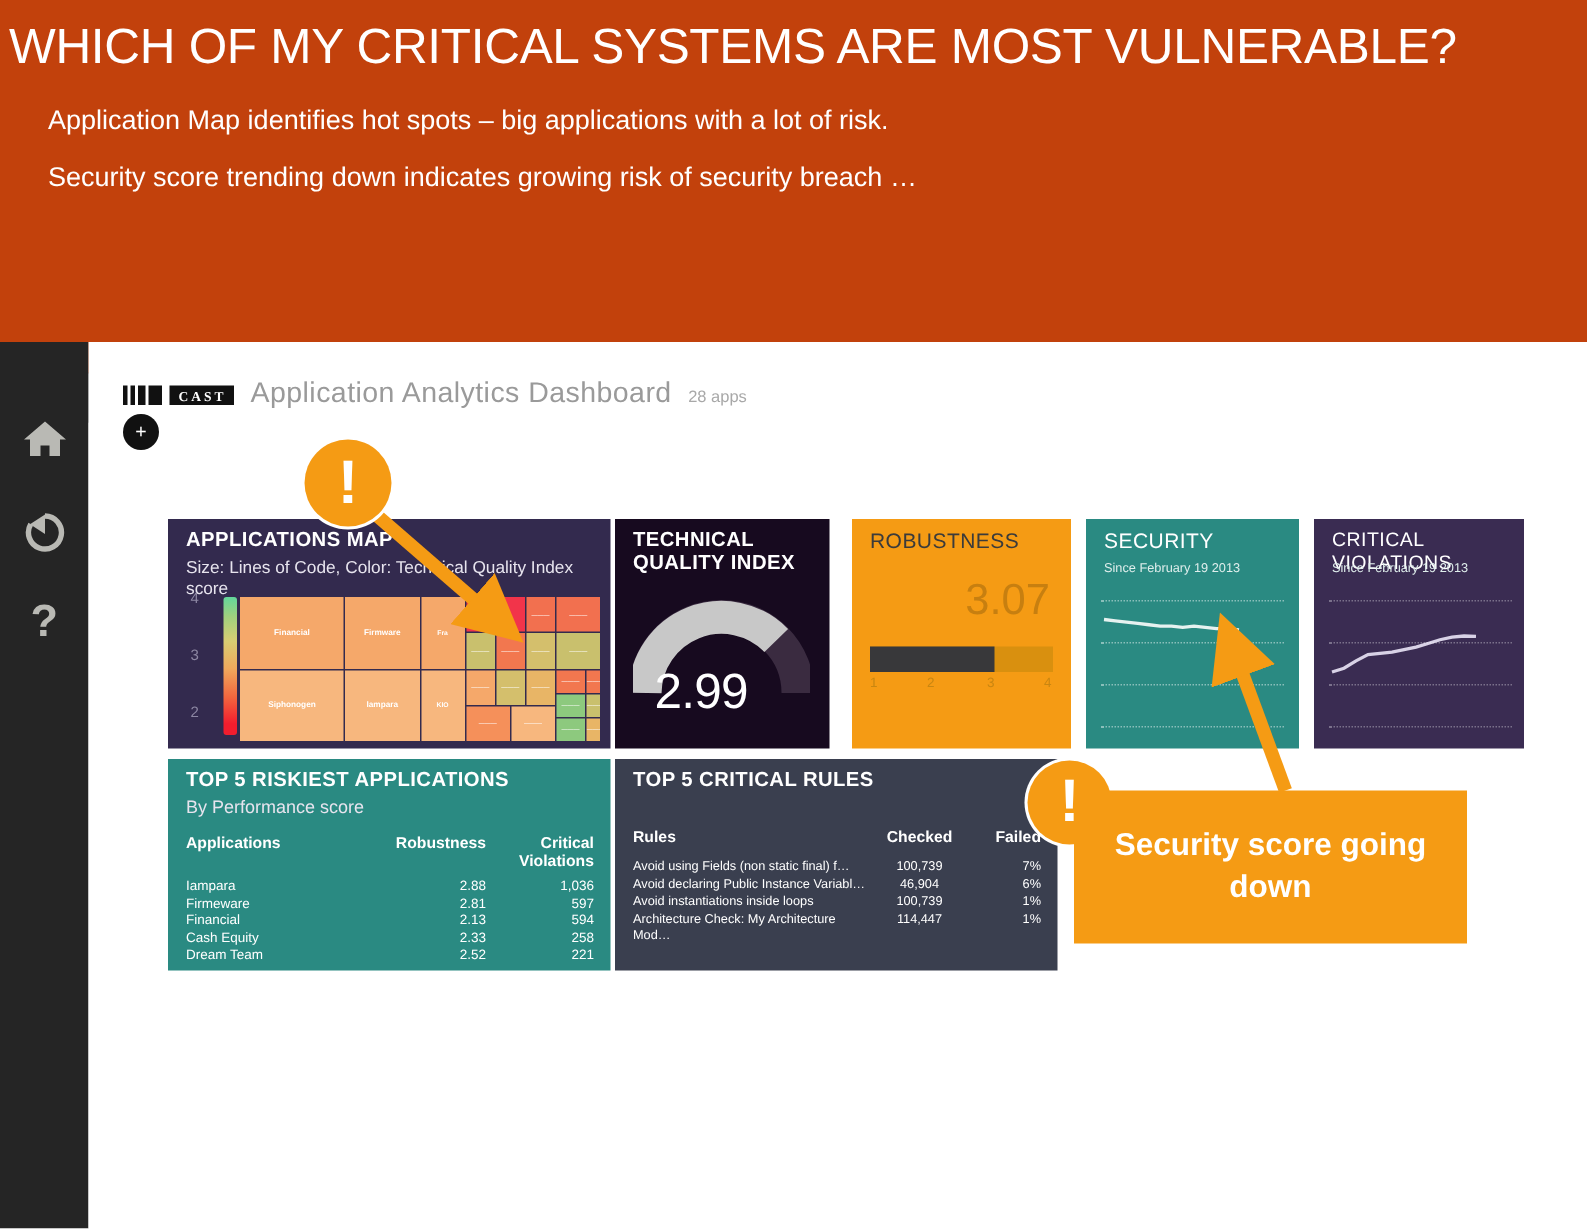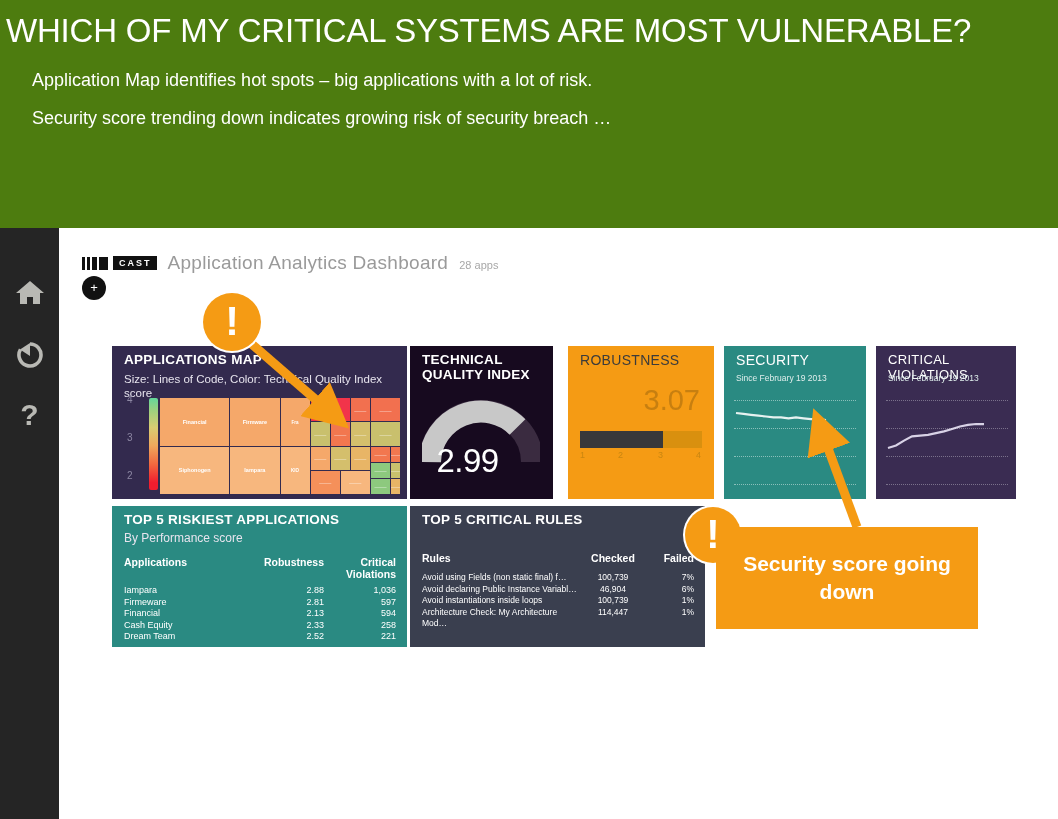--- a/index.html
+++ b/index.html
@@ -4,21 +4,21 @@
 <style>
   html,body{margin:0;padding:0;}
   body{
     width:1058px;height:819px;background:#ffffff;
     font-family:"Liberation Sans",sans-serif;overflow:hidden;position:relative;
   }
 
   
   .banner{
     position:absolute;left:0;top:0;width:1058px;height:249px;
-    background:#4d7c0f;color:#ffffff;
+    background:#c2410c;color:#ffffff;
   }
   .banner-title{
     position:absolute;left:6px;top:12px;
     font-size:33px;letter-spacing:-0.2px;white-space:nowrap;
     font-family:"Liberation Sans",sans-serif;font-weight:400;
   }
   .banner-line1{position:absolute;left:32px;top:70px;font-size:18px;}
   .banner-line2{position:absolute;left:32px;top:108px;font-size:18px;}
   .banner-line3{position:absolute;left:95px;top:148px;font-size:18px;font-style:italic;}
 
@@ -36,21 +36,21 @@
   .rail-pointer{
     position:absolute;left:59px;top:248px;width:0;height:0;
     border-top:17px solid transparent;border-bottom:17px solid transparent;
     border-left:13px solid #252525;
   }
 
   
   .dash{position:absolute;left:59px;top:228px;width:999px;height:591px;background:#ffffff;}
 
   .brand-row{position:absolute;left:23px;top:24px;display:flex;align-items:center;}
-  .cast-logo{display:flex;align-items:center;height:13px;}
+  .cast-logo{display:flex;height:13px;font-family:Liberation Serif, serif;}
   .cast-logo .bar{width:3px;height:13px;background:#111;margin-right:2px;}
   .cast-logo .bar.w2{width:5px;}
   .cast-logo .bar.w3{width:9px;}
   .cast-word{
     background:#111;color:#fff;font-size:9px;font-weight:bold;letter-spacing:2px;
     padding:2px 5px 2px 6px;margin-left:3px;line-height:10px;
   }
   .app-title{
     margin-left:11px;font-size:19px;color:#9a9a9a;font-weight:300;letter-spacing:0.3px;
   }

